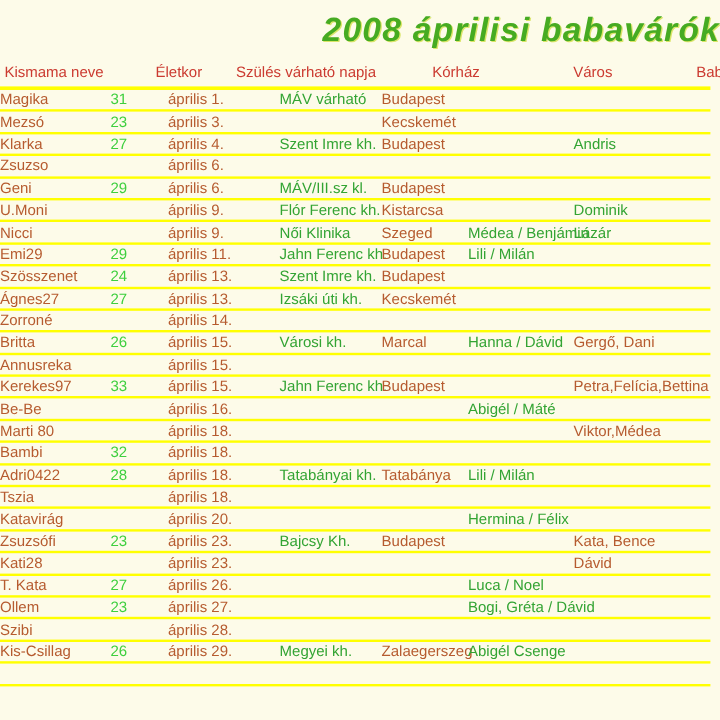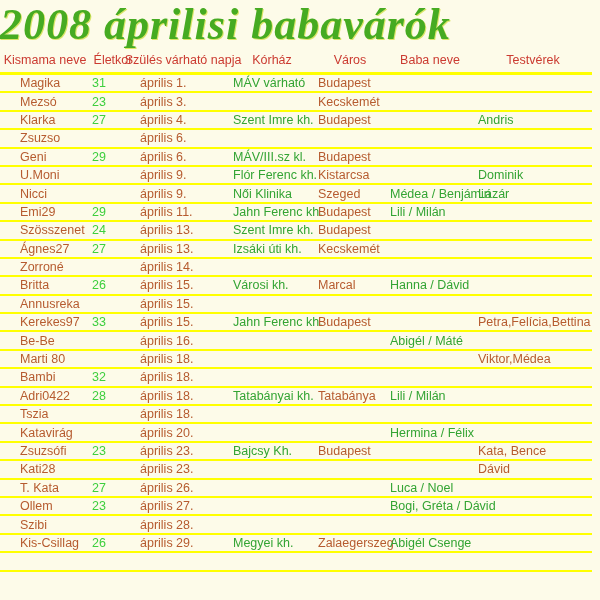--- a/index.html
+++ b/index.html
@@ -8,58 +8,59 @@
   }
   body {
     width: 600px;
     height: 600px;
     background: var(--bg, #fdfbe9);
     font-family: "Liberation Sans", sans-serif;
     overflow: hidden;
   }
   .title {
     margin: 2px 0 0 0;
-    text-align: left;
-    font-family: Liberation Serif, serif;
+    text-align: right;
+    font-family: Liberation Sans, sans-serif;
     font-style: italic;
     font-weight: bold;
-    font-size: 44px;
+    font-size: 28px;
     line-height: 46px;
     color: var(--title-green, #46ab22);
     text-shadow: 1px 1px 0 rgba(214, 226, 90, 0.9);
     letter-spacing: 1px;
   }
   .table {
     width: 592px;
   }
   .grid-row {
     display: grid;
     grid-template-columns: 90px 46px 94px 84px 72px 88px auto;
     align-items: center;
     font-size: 12.5px;
     white-space: nowrap;
   }
   .header-row {
     height: 24px;
     border-bottom: 3px solid var(--yellow, #ffff00);
     color: var(--header-red, #cb3a30);
+    gap: 36px;
   }
   .header-row .hcell {
     justify-self: center;
     overflow: visible;
   }
   .row {
     height: 18.4px;
     box-sizing: border-box;
     border-bottom: 2px solid var(--yellow, #ffff00);
   }
   .cell {
     overflow: visible;
   }
-  .c-name    { padding-left: 20px; color: var(--data-red, #b65b2f); }
+  .c-name    { padding-left: 0; color: var(--data-red, #b65b2f); }
   .c-age     { padding-left: 2px;  color: var(--age-green, #3ecf3e); }
   .c-date    { padding-left: 4px;  color: var(--data-red, #b65b2f); }
   .c-hospital{ padding-left: 3px;  color: var(--green, #33a433); }
   .c-city    { padding-left: 4px;  color: var(--data-red, #b65b2f); }
   .c-baby    { padding-left: 4px;  color: var(--green, #33a433); }
   .c-siblings{ padding-left: 4px;  color: var(--green, #33a433); }
   .c-siblings.sib-red { color: var(--data-red, #b65b2f); }
 </style>
 </head>
 <body style="--bg: #fdfbe9; --yellow: #ffff00; --header-red: #cb3a30; --data-red: #b65b2f; --age-green: #3ecf3e; --green: #33a433; --title-green: #46ab22;">
@@ -188,20 +189,21 @@
     <div class="cell c-siblings"></div>
   </div>
 
   <div class="grid-row row">
     <div class="cell c-name">Britta</div>
     <div class="cell c-age">26</div>
     <div class="cell c-date">április 15.</div>
     <div class="cell c-hospital">Városi kh.</div>
     <div class="cell c-city">Marcal</div>
     <div class="cell c-baby">Hanna / Dávid</div>
+    <div class="cell c-siblings sib-red">Gergő, Dani</div>
   </div>
 
   <div class="grid-row row">
     <div class="cell c-name">Annusreka</div>
     <div class="cell c-age"></div>
     <div class="cell c-date">április 15.</div>
     <div class="cell c-hospital"></div>
     <div class="cell c-city"></div>
     <div class="cell c-baby"></div>
     <div class="cell c-siblings"></div>

